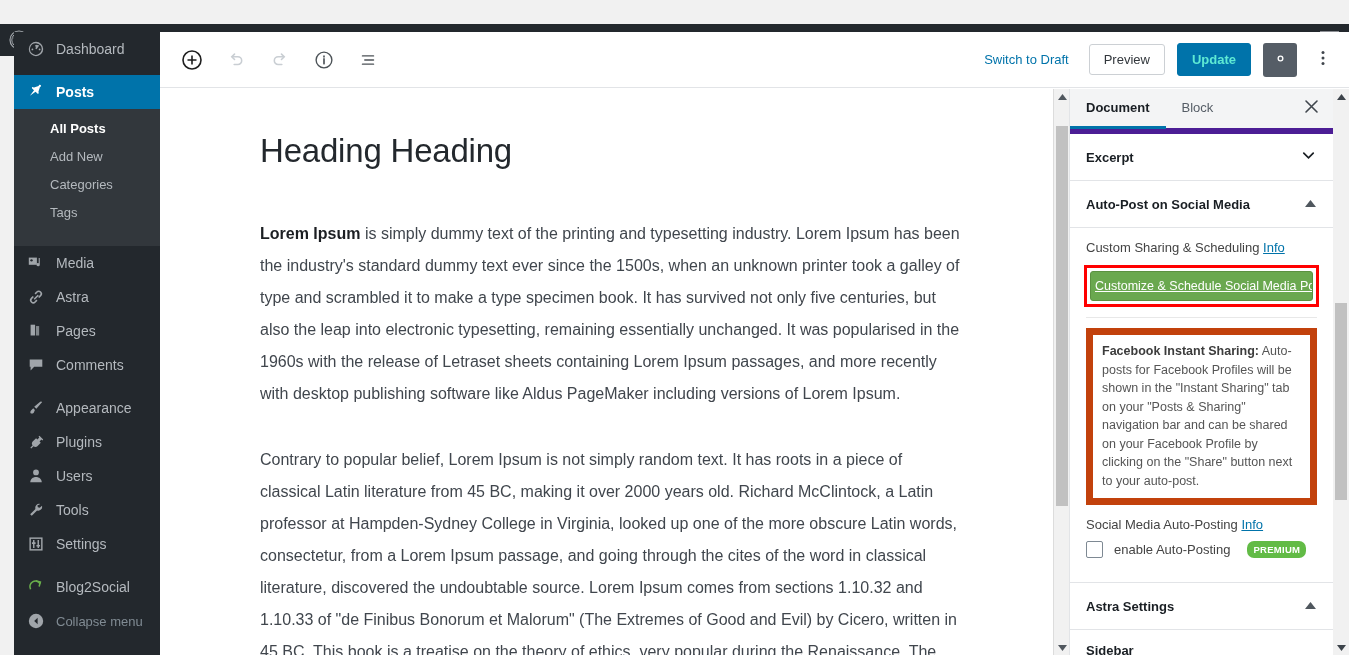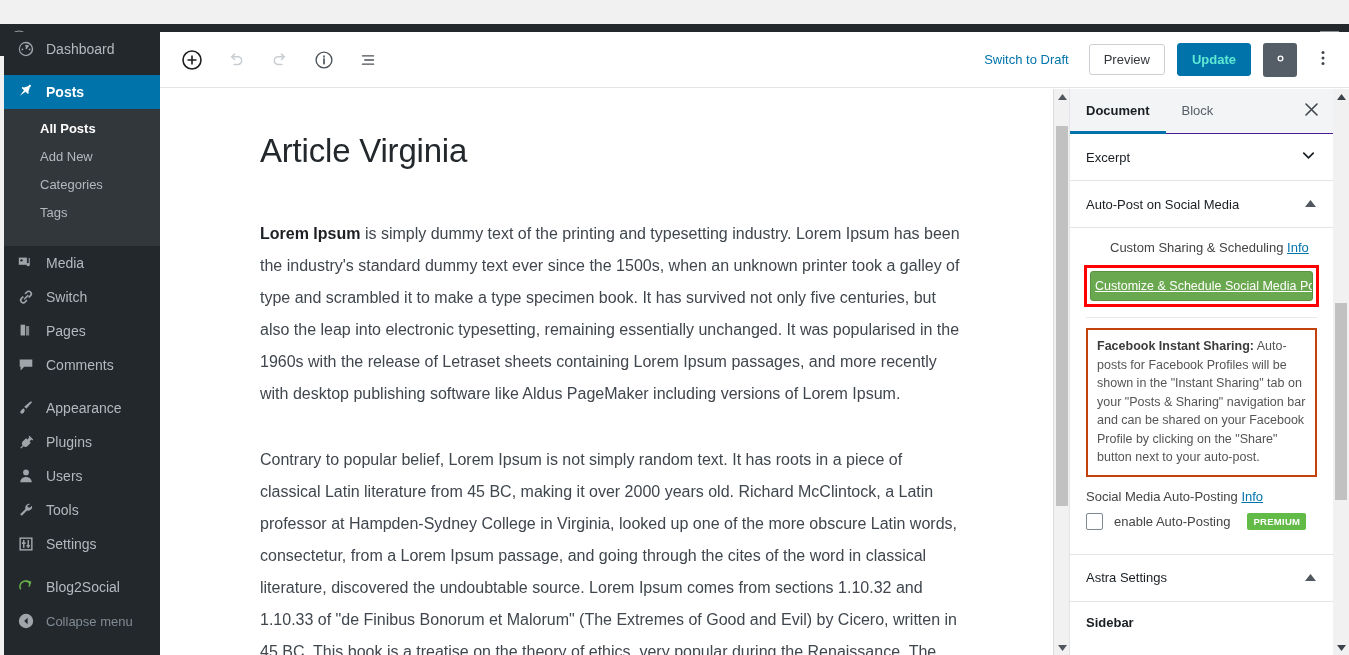--- a/index.html
+++ b/index.html
@@ -28,21 +28,21 @@
   .ab-howdy { font-size: 13px; color: #eee; }
   .ab-avatar {
     width: 19px; height: 19px; background: #c3c4c7;
     border: 1px solid #8c8f94; display: flex; align-items: flex-end; justify-content: center;
     overflow: hidden;
   }
   .ab-avatar svg { display:block; }
 
   
   .adminmenu {
-    position: absolute; top: 32px; left: 4px; width: 160px; height: 623px;
+    position: absolute; top: 32px; left: 14px; width: 160px; height: 623px;
     background: #23282d; overflow: hidden;
   }
   .menu-top {
     position: relative;
     display: flex; align-items: center; gap: 10px;
     height: 34px; padding: 0 10px 0 12px;
     color: #b4b9be; font-size: 14px; cursor: pointer;
   }
   .menu-top .mi { width: 20px; height: 20px; display:flex; align-items:center; justify-content:center; flex: 0 0 20px; }
   .menu-top .mi svg { display: block; }
@@ -140,70 +140,70 @@
 
   
   .settings {
     position: absolute; top: 57px; left: 909px;
     width: 264px; height: 566px; background: #fff;
     border-left: 1px solid #e2e4e7;
     overflow: hidden;
   }
   .panel-tabs {
     display: flex; align-items: stretch; height: 45px;
-    background: #f3f4f5; border-bottom: 1px solid #4c1d95;
+    background: #f3f4f5; border-bottom: 6px solid #4c1d95;
   }
   .panel-tab {
     padding: 0 16px; display: flex; align-items: center;
     font-size: 13px; font-weight: 600; color: #555d66; cursor: pointer;
     border-bottom: 3px solid transparent; margin-bottom: -1px;
   }
   .panel-tab.active { color: #191e23; border-bottom-color: #0073aa; background: #f3f4f5; }
   .panel-tab.inactive { font-weight: 400; color: #555d66; }
   .panel-close {
     margin-left: auto; width: 44px; display: flex; align-items: center; justify-content: center;
     cursor: pointer;
   }
   .acc-row {
     display: flex; align-items: center; justify-content: space-between;
     height: 47px; padding: 0 16px; border-bottom: 1px solid #e2e4e7;
     cursor: pointer; background: #fff;
   }
-  .acc-title { font-size: 13px; font-weight: 400; color: #191e23; }
+  .acc-title { font-size: 13px; font-weight: 700; color: #191e23; }
   .section-body { padding: 10px 16px 12px; border-bottom: 1px solid #e2e4e7; }
   .b2s-label {
-    font-size: 13px; color: #444; line-height: 20px; margin-bottom: 7px; margin-left: 24px;
+    font-size: 13px; color: #444; line-height: 20px; margin-bottom: 7px;
   }
   .b2s-info { color: #0073aa; text-decoration: underline; cursor: pointer; }
   .highlight-box {
     border: 3px solid #ff0000; padding: 3px; margin: 0 -2px 10px;
   }
   .btn-green {
     display: block; width: 100%; background: #6aa84f;
     border: 1px solid #5b9141; border-radius: 3px;
     color: #fff; font-size: 12.5px; padding: 7px 4px;
     text-align: center; cursor: pointer; white-space: nowrap; overflow: hidden;
   }
   .btn-green span { text-decoration: underline; }
   .divider-thin { border-top: 1px solid #e8e8e8; margin: 4px 0 10px; }
   .notice-box {
-    border: 2px solid #c2410c; background: #fff; padding: 7px 9px 8px;
+    border: 7px solid #c2410c; background: #fff; padding: 7px 9px 8px;
     font-size: 12.5px; line-height: 18.5px; color: #555;
   }
   .notice-box b { color: #3c3c3c; font-weight: 600; }
   .ap-label { font-size: 13px; color: #444; margin: 12px 0 9px; }
   .ap-row { display: flex; align-items: center; gap: 11px; padding-bottom: 12px; }
   .ap-check {
     width: 17px; height: 17px; border: 1px solid #7e8993; background: #fff;
     border-radius: 2px; cursor: pointer; flex: 0 0 17px;
   }
   .ap-text { font-size: 13px; color: #444; }
   .badge-premium {
     background: #62bb46; color: #fff; font-size: 9.5px; font-weight: 700;
-    letter-spacing: 0.3px; padding: 3px 6px; border-radius: 2px; margin-left: 6px;
+    letter-spacing: 0.3px; padding: 3px 6px; border-radius: 7px; margin-left: 6px;
     display: inline-block; vertical-align: middle;
   }
   .astra-sub { padding: 13px 16px 0; font-size: 13px; color: #191e23; font-weight: 600; }
 
   .settings-scrollbar {
     position: absolute; top: 57px; left: 1173px; width: 16px; height: 566px;
     background: #f1f1f1;
   }
 </style>
 </head>
@@ -279,21 +279,21 @@
       </span>
       <span>Media</span>
     </div>
 
     <div class="menu-top">
       <span class="mi">
         <svg width="18" height="18" viewBox="0 0 20 20" fill="none" stroke="#a0a5aa" stroke-width="1.8">
             <path d="M8 12.5l4.5-4.5M7 9.5L5 11.5a2.8 2.8 0 004 4l2-2M13 10.5l2-2a2.8 2.8 0 00-4-4l-2 2"></path>
           </svg>
       </span>
-      <span>Switch</span>
+      <span>Astra</span>
     </div>
 
     <div class="menu-top">
       <span class="mi">
         <svg width="18" height="18" viewBox="0 0 20 20" fill="#a0a5aa">
             <path d="M4 3h5v12H4z"></path>
             <path d="M10 4.5h3.5V15H10z" opacity=".75"></path>
           </svg>
       </span>
       <span>Pages</span>
@@ -434,21 +434,21 @@
                 <circle cx="10" cy="10" r="1.5"></circle>
                 <circle cx="10" cy="15.5" r="1.5"></circle>
               </svg>
           </span>
         </button>
       </div>
     </div>
 
     <div class="canvas">
       <div class="post-body">
-        <h1 class="post-title">Article Virginia</h1>
+        <h1 class="post-title">Heading Heading</h1>
         <p class="post-p"><b>Lorem Ipsum</b><span> is simply dummy text of the printing and typesetting industry. Lorem Ipsum has been the industry's standard dummy text ever since the 1500s, when an unknown printer took a galley of type and scrambled it to make a type specimen book. It has survived not only five centuries, but also the leap into electronic typesetting, remaining essentially unchanged. It was popularised in the 1960s with the release of Letraset sheets containing Lorem Ipsum passages, and more recently with desktop publishing software like Aldus PageMaker including versions of Lorem Ipsum.</span></p>
         <p class="post-p"><span> Contrary to popular belief, Lorem Ipsum is not simply random text. It has roots in a piece of classical Latin literature from 45 BC, making it over 2000 years old. Richard McClintock, a Latin professor at Hampden-Sydney College in Virginia, looked up one of the more obscure Latin words, consectetur, from a Lorem Ipsum passage, and going through the cites of the word in classical literature, discovered the undoubtable source. Lorem Ipsum comes from sections 1.10.32 and 1.10.33 of "de Finibus Bonorum et Malorum" (The Extremes of Good and Evil) by Cicero, written in 45 BC. This book is a treatise on the theory of ethics, very popular during the Renaissance. The first line of Lorem Ipsum, "Lorem ipsum dolor sit amet..", comes from a line in section 1.10.32.</span></p>
       </div>
     </div>
 
     <div class="canvas-scrollbar">
       <div class="sb-arrow">
         <svg width="9" height="7" viewBox="0 0 9 7" fill="#50575e">
             <path d="M4.5 0L9 6H0z"></path>
           </svg>

